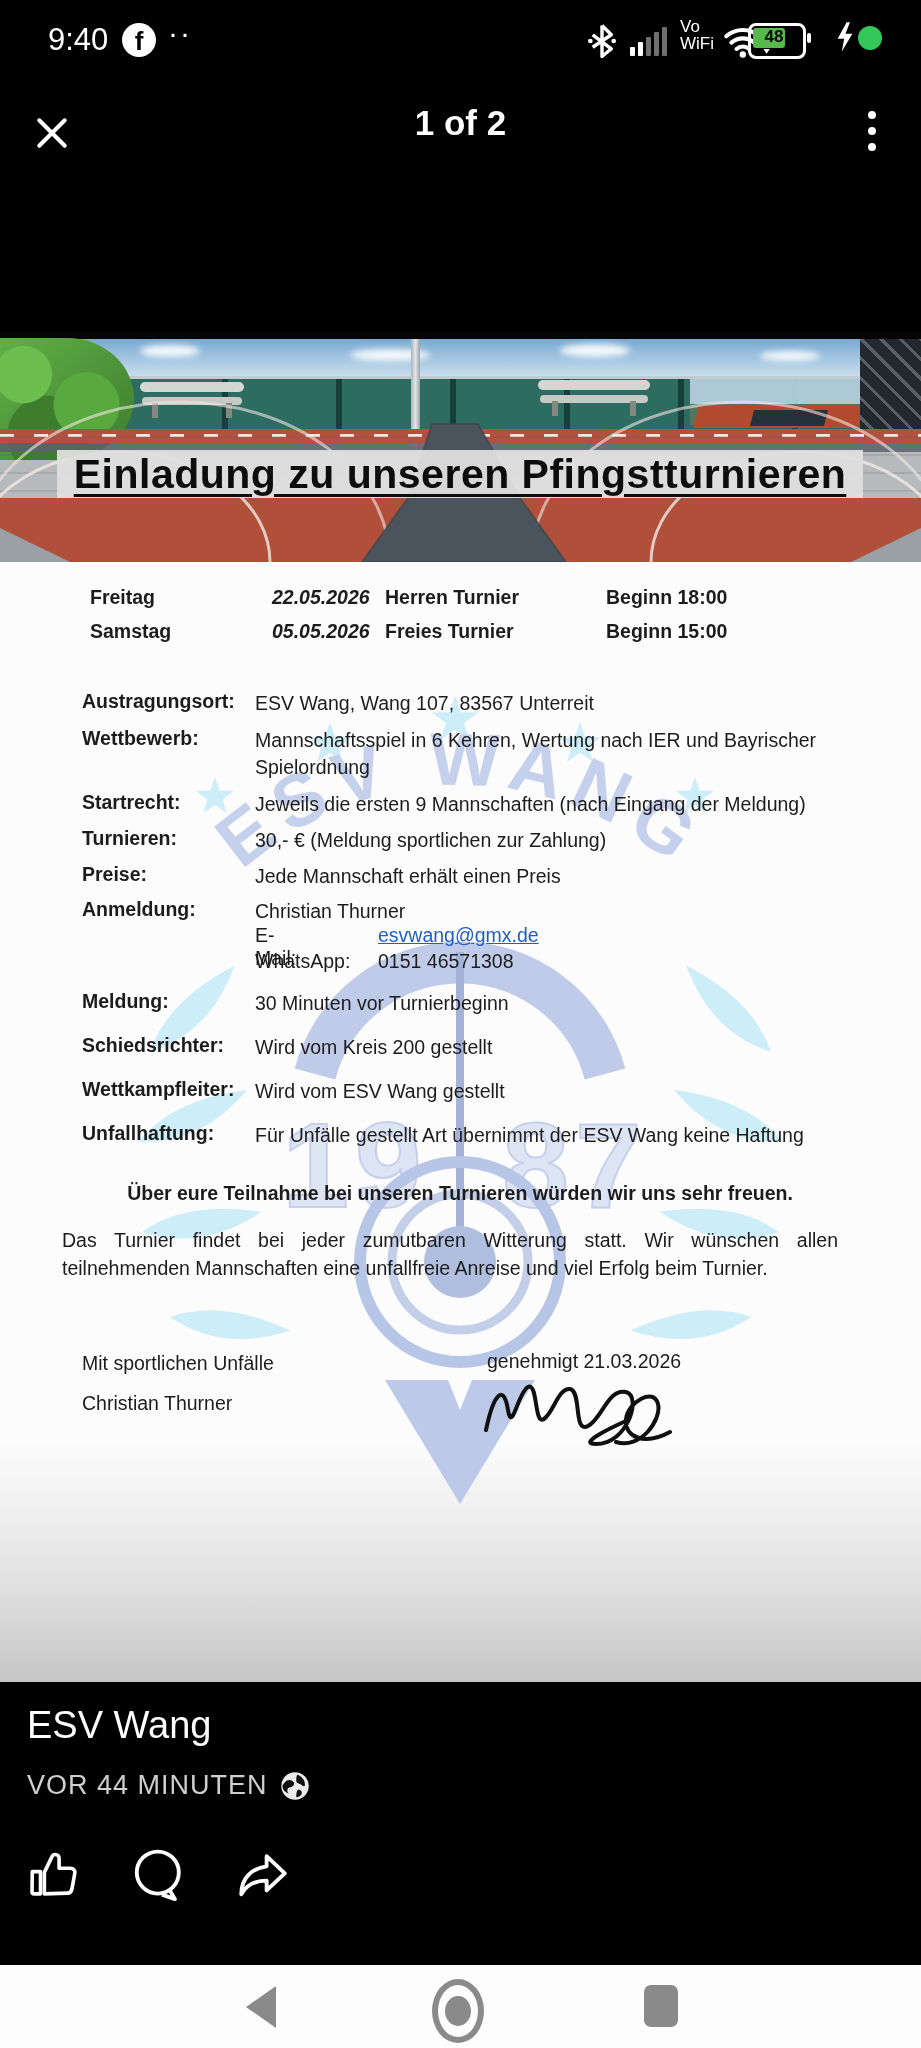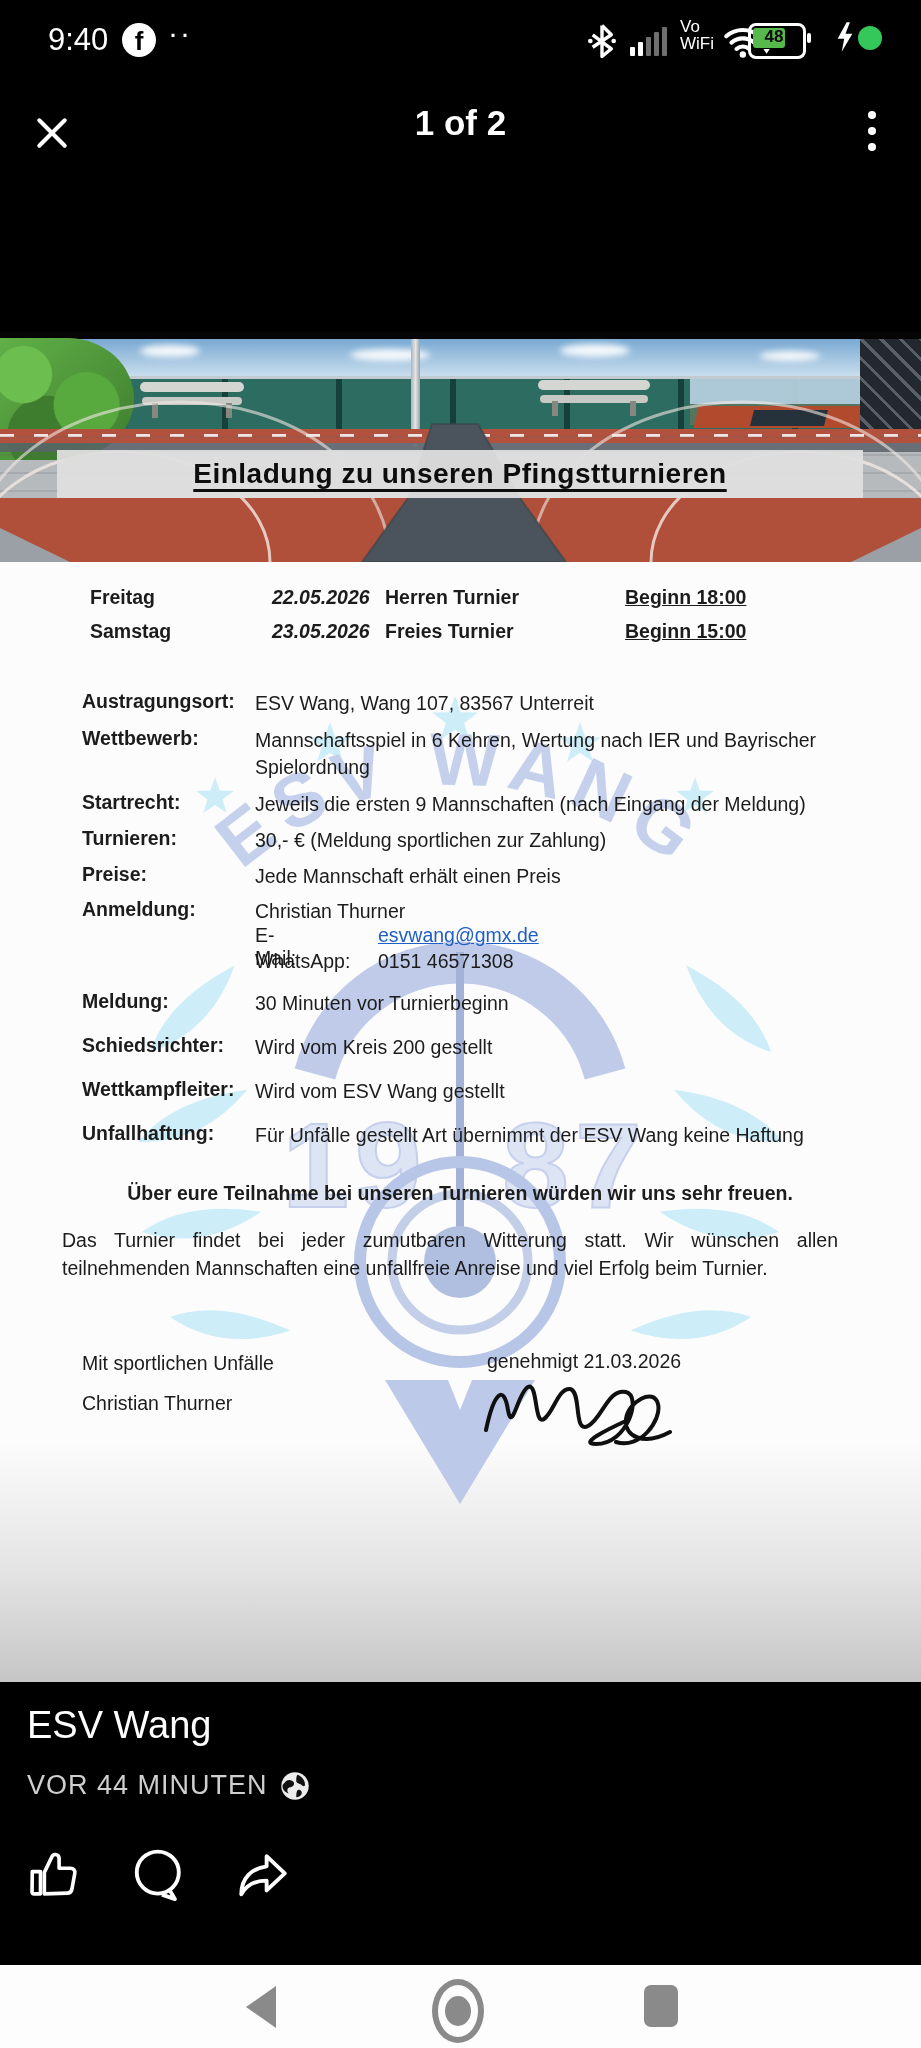--- a/index.html
+++ b/index.html
@@ -61,31 +61,31 @@
   .bench .leg{position:absolute;top:21px;width:6px;height:15px;background:#85887f;}
   .ph-redband{position:absolute;left:0;top:97px;width:921px;height:14px;background:#b2523e;
               background-image:repeating-linear-gradient(90deg,rgba(255,255,255,.85) 0 14px,transparent 14px 34px);
               background-size:100% 3px;background-position:0 5px;background-repeat:no-repeat;}
   .ph-darkrow{position:absolute;left:0;top:111px;width:921px;height:9px;background:#5a626a;opacity:.85;}
   .ph-pavejoints{position:absolute;left:0;top:94px;width:921px;height:136px;
                  background:repeating-linear-gradient(0deg,transparent 0 16px,rgba(90,95,100,.18) 16px 18px);}
   .ph-svg{position:absolute;left:0;top:0;}
   .ph-band{position:absolute;left:57px;top:118px;width:806px;height:48px;background:rgba(222,222,222,.95);
            display:flex;align-items:center;justify-content:center;}
-  .ph-band span{font-size:28px;font-weight:bold;color:#0d0d0d;text-decoration:underline;
+  .ph-band span{font-size:41px;font-weight:bold;color:#0d0d0d;text-decoration:underline;
                 text-decoration-thickness:3px;text-underline-offset:6px;letter-spacing:.5px;}
 
   
   .doc{position:absolute;left:0;top:562px;width:921px;height:1120px;
        background:linear-gradient(180deg,#fcfcfc 0,#fcfcfc 880px,#e4e4e4 1010px,#c6c6c6 1118px);
        color:#1c1c1c;font-size:19.5px;overflow:hidden;}
   .wm{position:absolute;left:0;top:60px;pointer-events:none;}
   .sched{position:absolute;left:90px;width:800px;font-weight:bold;}
   .sched .c1{position:absolute;left:0;} .sched .c2{position:absolute;left:182px;font-style:italic;}
-  .sched .c3{position:absolute;left:295px;} .sched .c4{position:absolute;left:535px;text-decoration:underline;}
+  .sched .c3{position:absolute;left:295px;} .sched .c4{position:absolute;left:516px;}
   .drow{position:absolute;left:82px;width:790px;}
   .drow .lbl{position:absolute;left:0;font-weight:bold;text-align:center;}
   .drow .val{position:absolute;left:173px;width:600px;line-height:27px;}
   .sub{position:absolute;left:173px;}
   .sub .slbl{position:absolute;left:0;}
   .sub .sval{position:absolute;left:123px;white-space:nowrap;}
   a.maillink{color:#1f5fc4;}
   .center-bold{position:absolute;left:62px;width:796px;text-align:center;font-weight:bold;}
   .para{position:absolute;left:62px;width:776px;text-align:justify;line-height:28px;}
   .signoff{position:absolute;left:82px;}
@@ -248,21 +248,21 @@
     </svg>
 
     <div class="sched" style="top:24px">
       <span class="c1">Freitag</span>
       <span class="c2">22.05.2026</span>
       <span class="c3">Herren Turnier</span>
       <span class="c4">Beginn 18:00</span>
     </div>
     <div class="sched" style="top:58px">
       <span class="c1">Samstag</span>
-      <span class="c2">23.05.2026</span>
+      <span class="c2">05.05.2026</span>
       <span class="c3">Freies Turnier</span>
       <span class="c4">Beginn 15:00</span>
     </div>
 
     <div class="drow" style="top:128px">
       <span class="lbl">Austragungsort:</span>
       <span class="val">ESV Wang, Wang 107, 83567 Unterreit</span>
     </div>
     <div class="drow" style="top:165px">
       <span class="lbl">Wettbewerb:</span>

